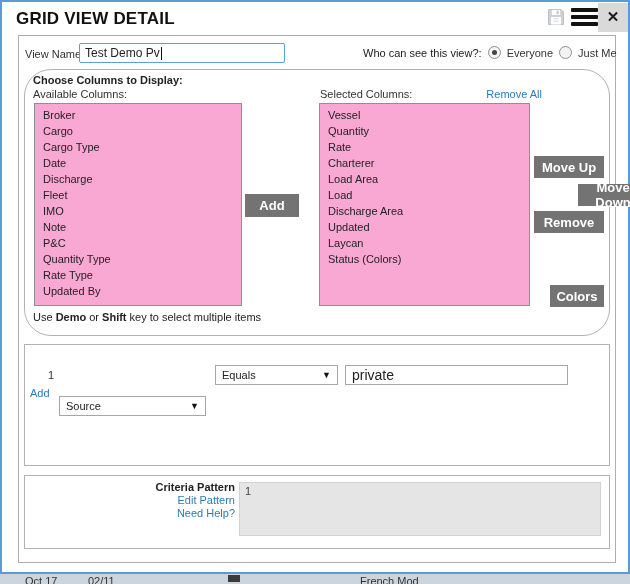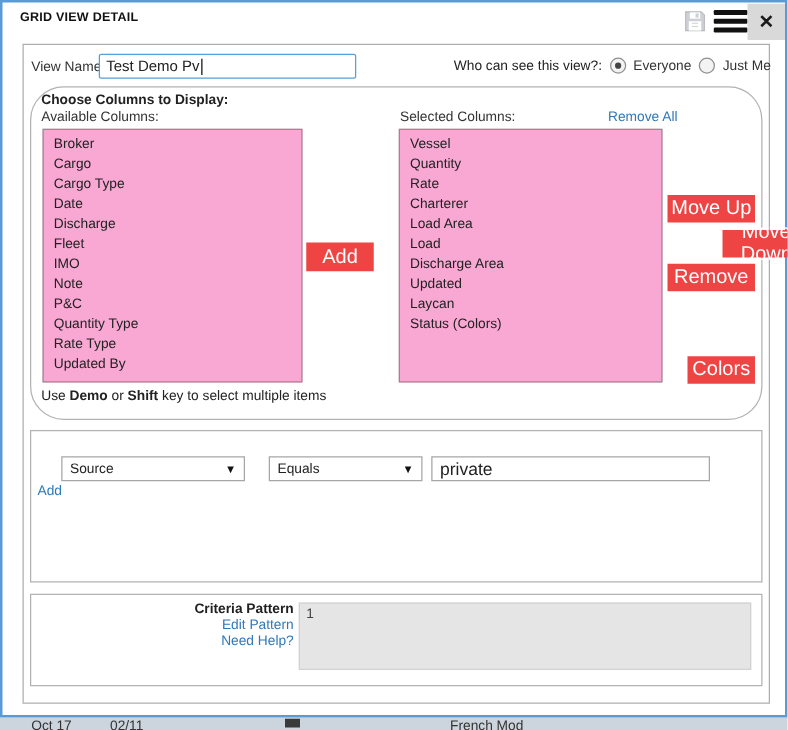--- a/index.html
+++ b/index.html
@@ -11,21 +11,21 @@
     font-size:11px;
     color:#222;
   }
   .modal {
     position:absolute; left:0; top:0; width:630px; height:574px;
     background:#fff; border:2px solid #5b9bd5;
   }
   
   .hdr-title {
     position:absolute; left:14px; top:7px;
-    font-size:10px; font-weight:bold; color:#111; letter-spacing:.2px;
+    font-size:17px; font-weight:bold; color:#111; letter-spacing:.2px;
   }
   .hdr-icons { position:absolute; right:0px; top:0px; height:30px; display:flex; align-items:center; }
   .icon-btn { width:28px; height:28px; display:flex; align-items:center; justify-content:center; cursor:pointer; }
   .save-svg { width:20px; height:20px; }
   .burger { display:flex; flex-direction:column; justify-content:center; gap:3px; width:27px; height:27px; }
   .burger span { display:block; height:4px; background:#111; border-radius:1px; }
   .close-box { background:#d9d9d9; width:30px; height:29px; font-size:15px; font-weight:bold; color:#1a1a1a; }
   
   .container {
     position:absolute; left:16px; top:33px; width:598px; height:528px;
@@ -57,40 +57,40 @@
   .remove-all  { position:absolute; left:444px; top:18px; width:73px; text-align:right; }
   a.link { color:#2e79b9; text-decoration:none; cursor:pointer; }
   .listbox {
     position:absolute; top:33px; height:203px; border:1px solid #8f8f8f; background:#f9a8d4;
     overflow:hidden; padding-top:3px;
   }
   .lb-avail { left:9px;  width:208px; }
   .lb-sel   { left:294px; width:211px; }
   .list-item { height:16px; line-height:16px; padding-left:8px; white-space:nowrap; cursor:default; }
   .btn {
-    background:#ef4444; color:#fff; border:none; font-family:inherit;
-    font-size:16px; font-weight:normal; text-align:center; cursor:pointer;
+    background:#737373; color:#fff; border:none; font-family:inherit;
+    font-size:13px; font-weight:bold; text-align:center; cursor:pointer;
     display:flex; align-items:center; justify-content:center;
   }
   .btn-add     { position:absolute; left:220px; top:124px; width:54px; height:23px; }
   .btn-moveup  { position:absolute; left:509px; top:86px;  width:70px; height:22px; }
   .btn-movedown{ position:absolute; left:509px; top:114px; width:70px; height:22px;margin-left:44px; }
   .btn-remove  { position:absolute; left:509px; top:141px; width:70px; height:22px; }
   .btn-colors  { position:absolute; left:525px; top:215px; width:54px; height:22px; }
   .hint { position:absolute; left:8px; top:241px; color:#222; }
   
   .filter-label { position:absolute; left:8px; top:5px; }
   .crit-num { position:absolute; left:20px; top:24px; width:12px; text-align:center; color:#333; }
   .select {
     position:absolute; top:20px; height:20px; border:1px solid #a6a6a6; background:#fff;
     display:flex; align-items:center; padding:0 6px; color:#222; cursor:pointer;
   }
   .select .sel-text { flex:1; }
   .select .chev { font-size:9px; color:#111; margin-left:4px; }
-  .sel-field { left:24px;  width:147px; }
+  .sel-field { left:34px;  width:147px;margin-top:31px; }
   .sel-op    { left:190px; width:123px; }
   .val-input {
     position:absolute; left:320px; top:20px; width:223px; height:20px;
     border:1px solid #a6a6a6; padding:0 6px; font-family:inherit; font-size:14px; color:#222;
   }
   .add-link { position:absolute; left:5px; top:42px; }
   
   .cp-labels { position:absolute; left:0; top:5px; width:210px; text-align:right; line-height:13px; }
   .cp-labels div { margin-bottom:0px; }
   .cp-area {

